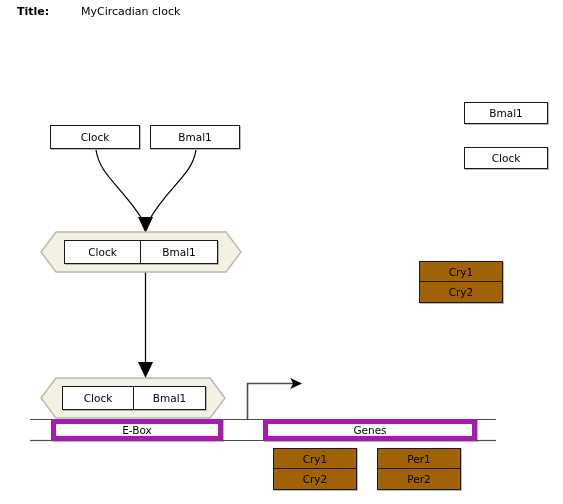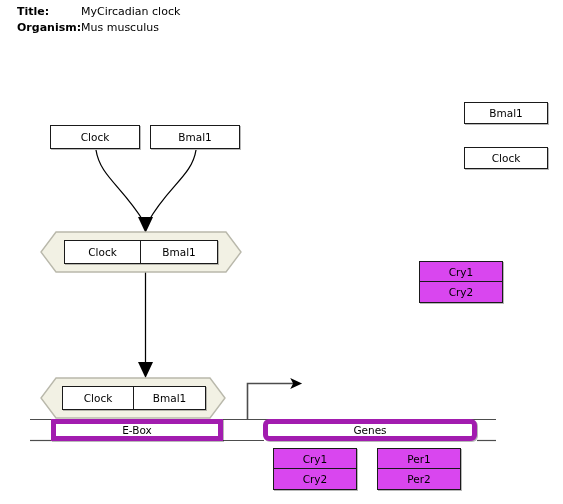--- a/index.html
+++ b/index.html
@@ -60,21 +60,21 @@
   }
 
   
   .stack {
     position: absolute;
     box-sizing: border-box;
     box-shadow: 1px 1px 0 rgba(0,0,0,0.28);
   }
   .stack .cell {
     box-sizing: border-box;
-    background: #d946ef;
+    background: #a16207;
     border: 1px solid #1a1a1a;
     font-size: 10.5px;
     display: flex;
     align-items: center;
     justify-content: center;
     text-align: center;
     white-space: nowrap;
   }
   .stack .cell + .cell { border-top: none; justify-content: center; }
 
@@ -130,24 +130,20 @@
     white-space: nowrap;
   }
 </style>
 </head>
 <body>
 
 <div id="header">
   <div class="meta-row">
     <span class="meta-label">Title:</span>
     <span class="meta-value">MyCircadian clock</span>
-  </div>
-  <div class="meta-row">
-    <span class="meta-label">Organism:</span>
-    <span class="meta-value">Mus musculus</span>
   </div>
 </div>
 
 <svg id="edges" viewBox="0 0 563 504" width="563" height="504">
   <defs>
     <marker id="arrowhead" markerWidth="9" markerHeight="9" refX="4.2" refY="4.2" orient="auto" markerUnits="strokeWidth">
       <path d="M0.6,0.8 L8.0,4.2 L0.6,7.6 L2.4,4.2 Z" fill="#000000"></path>
     </marker>
     <marker id="arrowheaddown" markerWidth="10" markerHeight="10" refX="5" refY="8.4" orient="auto" markerUnits="userSpaceOnUse">
       <path d="M0.6,0.8 L9.4,0.8 L5,9.2 Z" fill="#000000"></path>
@@ -217,21 +213,21 @@
     </div>
     <div class="member" style="width:72px;">
       <span>Bmal1</span>
     </div>
   </div>
 </div>
 
 <div class="feature" style="left:51px; top:419px; width:172px; height:22px;">
   <span>E-Box</span>
 </div>
-<div class="feature" style="left:263px; top:419px; width:214px; height:22px;border-radius:6px;">
+<div class="feature" style="left:263px; top:419px; width:214px; height:22px;">
   <span>Genes</span>
 </div>
 
 <div class="stack" style="left:273px; top:448px; width:84px; height:42px;">
   <div class="cell" style="height:21px;">
     <span>Cry1</span>
   </div>
   <div class="cell" style="height:21px;">
     <span>Cry2</span>
   </div>

